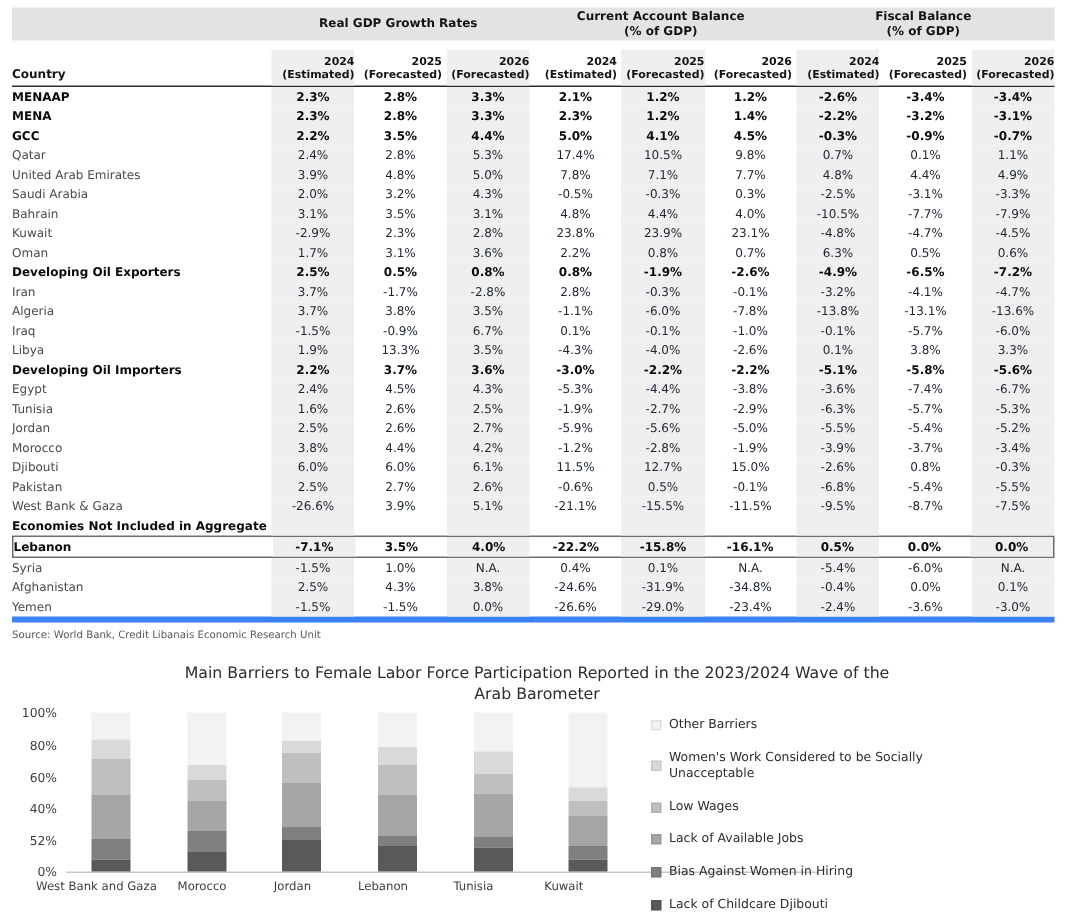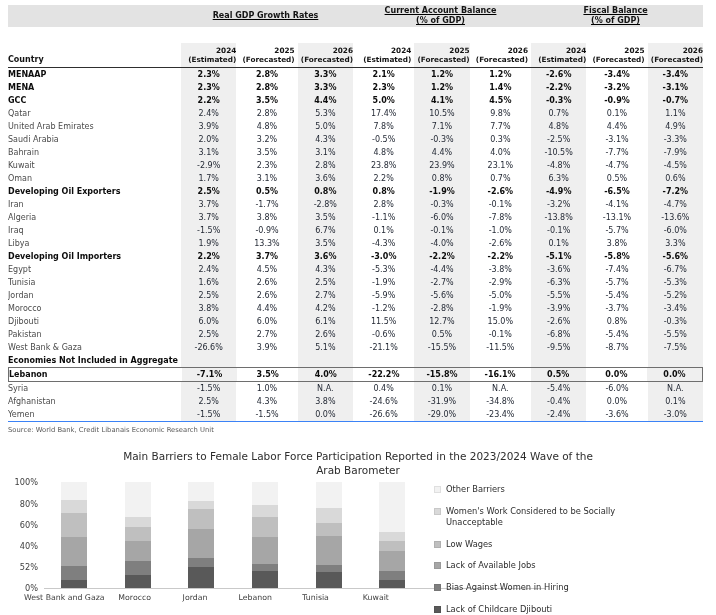--- a/index.html
+++ b/index.html
@@ -2,29 +2,29 @@
 <html><head>
 <meta charset="utf-8">
 <style>
   * { margin:0; padding:0; box-sizing:border-box; }
   html,body { background:#ffffff; }
   body { width:716px; height:615px; font-family:"DejaVu Sans","Liberation Sans",sans-serif; overflow:hidden; }
   .doc { position:relative; width:716px; height:615px; background:#fff; }
 
   
   .tbl { margin:5px 13px 0 8px; width:695px; }
-  .group-row { display:grid; grid-template-columns:170px 1fr 1fr 1fr; background:#e3e3e3; height:22px; margin-bottom:16px;text-decoration:underline; }
+  .group-row { display:grid; grid-template-columns:170px 1fr 1fr 1fr; background:#e3e3e3; height:22px; margin-bottom:6px; }
   .group-cell { display:flex; flex-direction:column; justify-content:center; text-align:center;
                 font-size:8px; font-weight:bold; color:#141414; line-height:1.25; }
   .hdr-row { display:grid; grid-template-columns:170px repeat(9,1fr); column-gap:3px;
              border-bottom:1.5px solid #2e2e2e; }
   .country-hdr { font-size:8px; font-weight:bold; color:#141414; display:flex; align-items:flex-end; padding-bottom:3px; }
   .ycell { text-align:right; font-size:7.3px; font-weight:bold; color:#141414; line-height:1.3; padding:3px 0 2px 0; }
   .stripe { background:#efefef; }
-  .tbl-body { border-bottom:1px solid #3b82f6; }
+  .tbl-body { border-bottom:4px solid #3b82f6; }
   .trow { display:grid; grid-template-columns:170px repeat(9,1fr); column-gap:3px; height:13px; }
   .cname { font-size:8px; color:#4a4a4a; line-height:13px; white-space:nowrap; overflow:hidden; }
   .cval  { font-size:8px; color:#1e2430; line-height:13px; text-align:center; }
   .trow.bold .cname, .trow.bold .cval, .trow.section .cname { font-weight:bold; color:#0c0c0c; }
   .trow.highlight { border:1px solid #6e6e6e; height:15px; }
   .trow.highlight .cname, .trow.highlight .cval { font-weight:bold; color:#0c0c0c; }
   .source { margin:4px 0 0 8px; font-size:6.8px; color:#5a5a5a; }
 
   
   .chart { position:relative; margin-top:15px; height:180px; }
@@ -32,21 +32,21 @@
   .plot { position:relative; height:130px; margin-top:5px; }
   .ylabel { position:absolute; width:38px; text-align:right; font-size:8.2px; color:#3d3d3d; }
   .baseline { position:absolute; left:44px; width:501px; top:106px; border-top:1px solid #c9c9c9; }
   .bars { position:absolute; left:42px; top:0; width:382px; height:106px; display:flex; }
   .bar-slot { flex:1; display:flex; justify-content:center; align-items:flex-end; height:106px; }
   .bar { width:26px; height:106px; display:flex; flex-direction:column-reverse; }
   .seg { width:100%; }
   .xlabels { position:absolute; left:24px; top:111px; width:382px; display:flex; }
   .xlabel { flex:1; text-align:center; font-size:7.8px; color:#3d3d3d; white-space:nowrap; }
   .legend { position:absolute; left:434px; top:2px; width:235px; display:flex; flex-direction:column; gap:11px; }
-  .legend-item { display:flex; align-items:flex-start; gap:5px; font-size:8.3px; color:#2d2d2d; line-height:1.3; }
+  .legend-item { display:flex; align-items:center; gap:5px; font-size:8.3px; color:#2d2d2d; line-height:1.3; }
   .legend-swatch { width:7px; height:7px; margin-top:2px; flex:none; border:1px solid rgba(0,0,0,0.08); }
 </style>
 </head>
 <body>
 
 <div class="doc">
 
   <div class="tbl">
 
     <div class="group-row">

